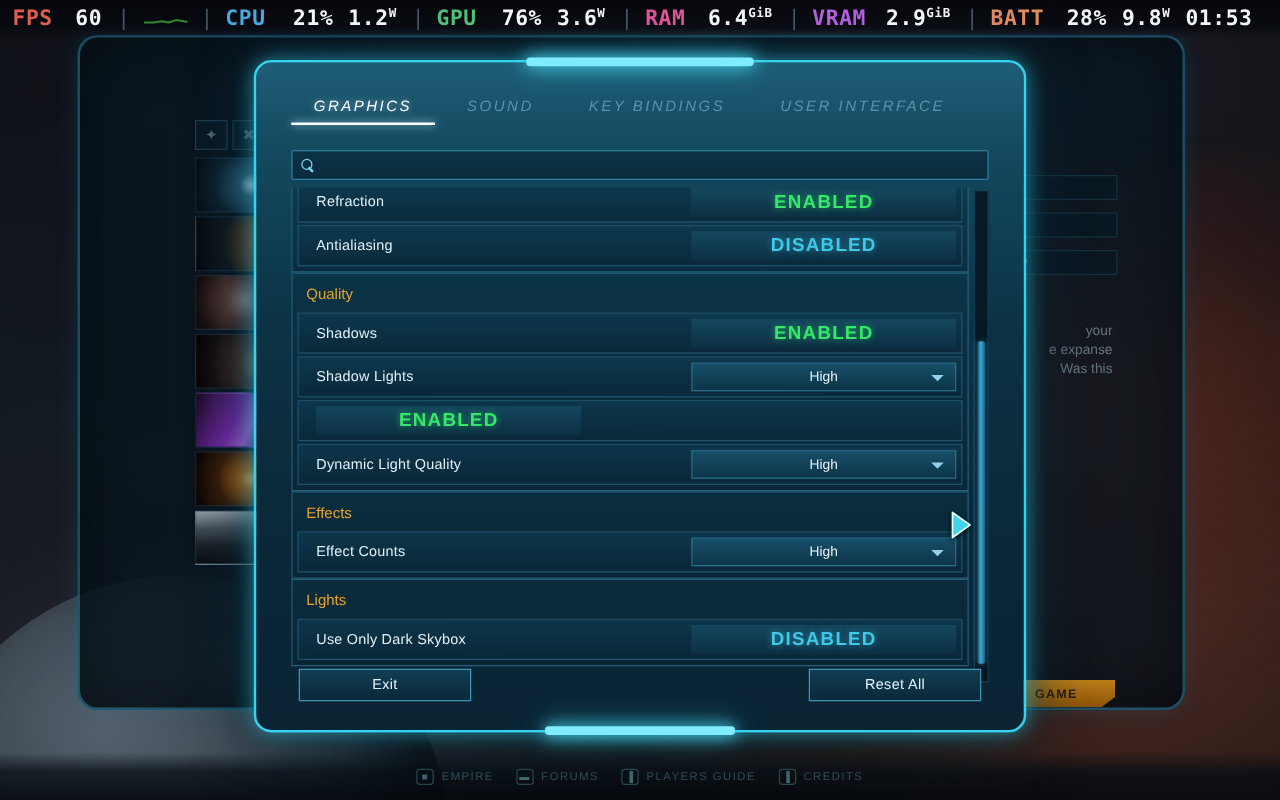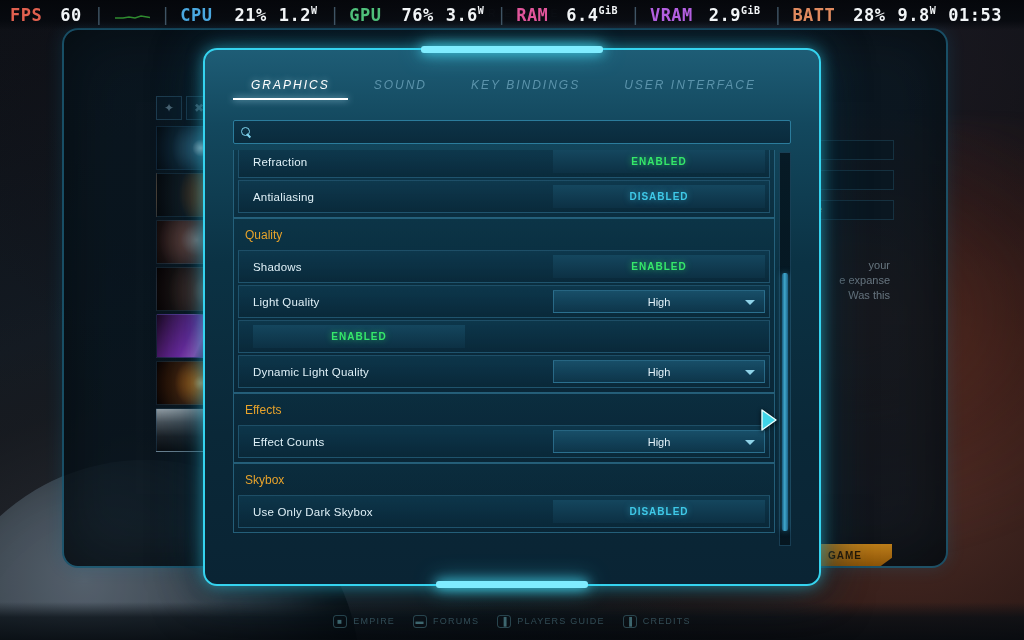--- a/index.html
+++ b/index.html
@@ -315,21 +315,21 @@
     margin-right: 4px;
     display: flex;
     align-items: center;
     justify-content: center;
     position: relative;
   }
   .toggle-val {
     width: 100%; height: 100%;
     display: flex; align-items: center; justify-content: center;
     background: linear-gradient(180deg, rgba(23,76,101,0.75) 0%, rgba(13,50,70,0.8) 100%);
-    font-size: 10px;
+    font-size: 15px;
     font-weight: bold;
     letter-spacing: 1px;
   }
   .toggle-val.on  { color: #35e86a; text-shadow: 0 0 6px rgba(50,230,100,0.6); }
   .toggle-val.off { color: #3fc9e8; text-shadow: 0 0 6px rgba(60,200,235,0.55); }
   .dropdown {
     width: 100%; height: 100%;
     background: linear-gradient(180deg, rgba(25,83,110,0.85) 0%, rgba(14,54,75,0.9) 100%);
     border: 1px solid rgba(60,140,175,0.55);
     display: flex; align-items: center; justify-content: center;
@@ -492,21 +492,21 @@
 
         <div class="group">
           <div class="group-title">Quality</div>
           <div class="row">
             <div class="row-label">Shadows</div>
             <div class="row-control">
               <div class="toggle-val on">ENABLED</div>
             </div>
           </div>
           <div class="row">
-            <div class="row-label">Light Quality</div>
+            <div class="row-label">Shadow Lights</div>
             <div class="row-control">
               <div class="dropdown">
                 <span>High</span>
                 <span class="chev"></span>
               </div>
             </div>
           </div>
           <div class="row">
             <div class="row-control">
               <div class="toggle-val on">ENABLED</div>
@@ -530,36 +530,40 @@
             <div class="row-control">
               <div class="dropdown">
                 <span>High</span>
                 <span class="chev"></span>
               </div>
             </div>
           </div>
         </div>
 
         <div class="group">
-          <div class="group-title">Skybox</div>
+          <div class="group-title">Lights</div>
           <div class="row">
             <div class="row-label">Use Only Dark Skybox</div>
             <div class="row-control">
               <div class="toggle-val off">DISABLED</div>
             </div>
           </div>
         </div>
 
       </div>
 
       <div class="scrollbar">
         <div class="scroll-thumb"></div>
       </div>
     </div>
 
+    <div class="footer">
+      <div class="btn">Exit</div>
+      <div class="btn">Reset All</div>
+    </div>
   </div>
 
   <div class="hud">
     <span class="hud-label" style="color:#e0604f">FPS</span>
     <span class="hud-val" style="margin-left:14px">60</span>
     <span class="hud-sep">|</span>
     <span class="fps-graph">
       <svg width="120" height="18" viewBox="0 0 120 18">
         <polyline points="0,12 8,12 14,11 20,12 26,10 32,11 38,12 44,9 50,11 56,10 62,12 68,11 74,12 80,10 86,12 92,11 98,12 104,11 110,12 120,12" fill="none" stroke="#2f8a2f" stroke-width="1.6"></polyline>
       </svg>

